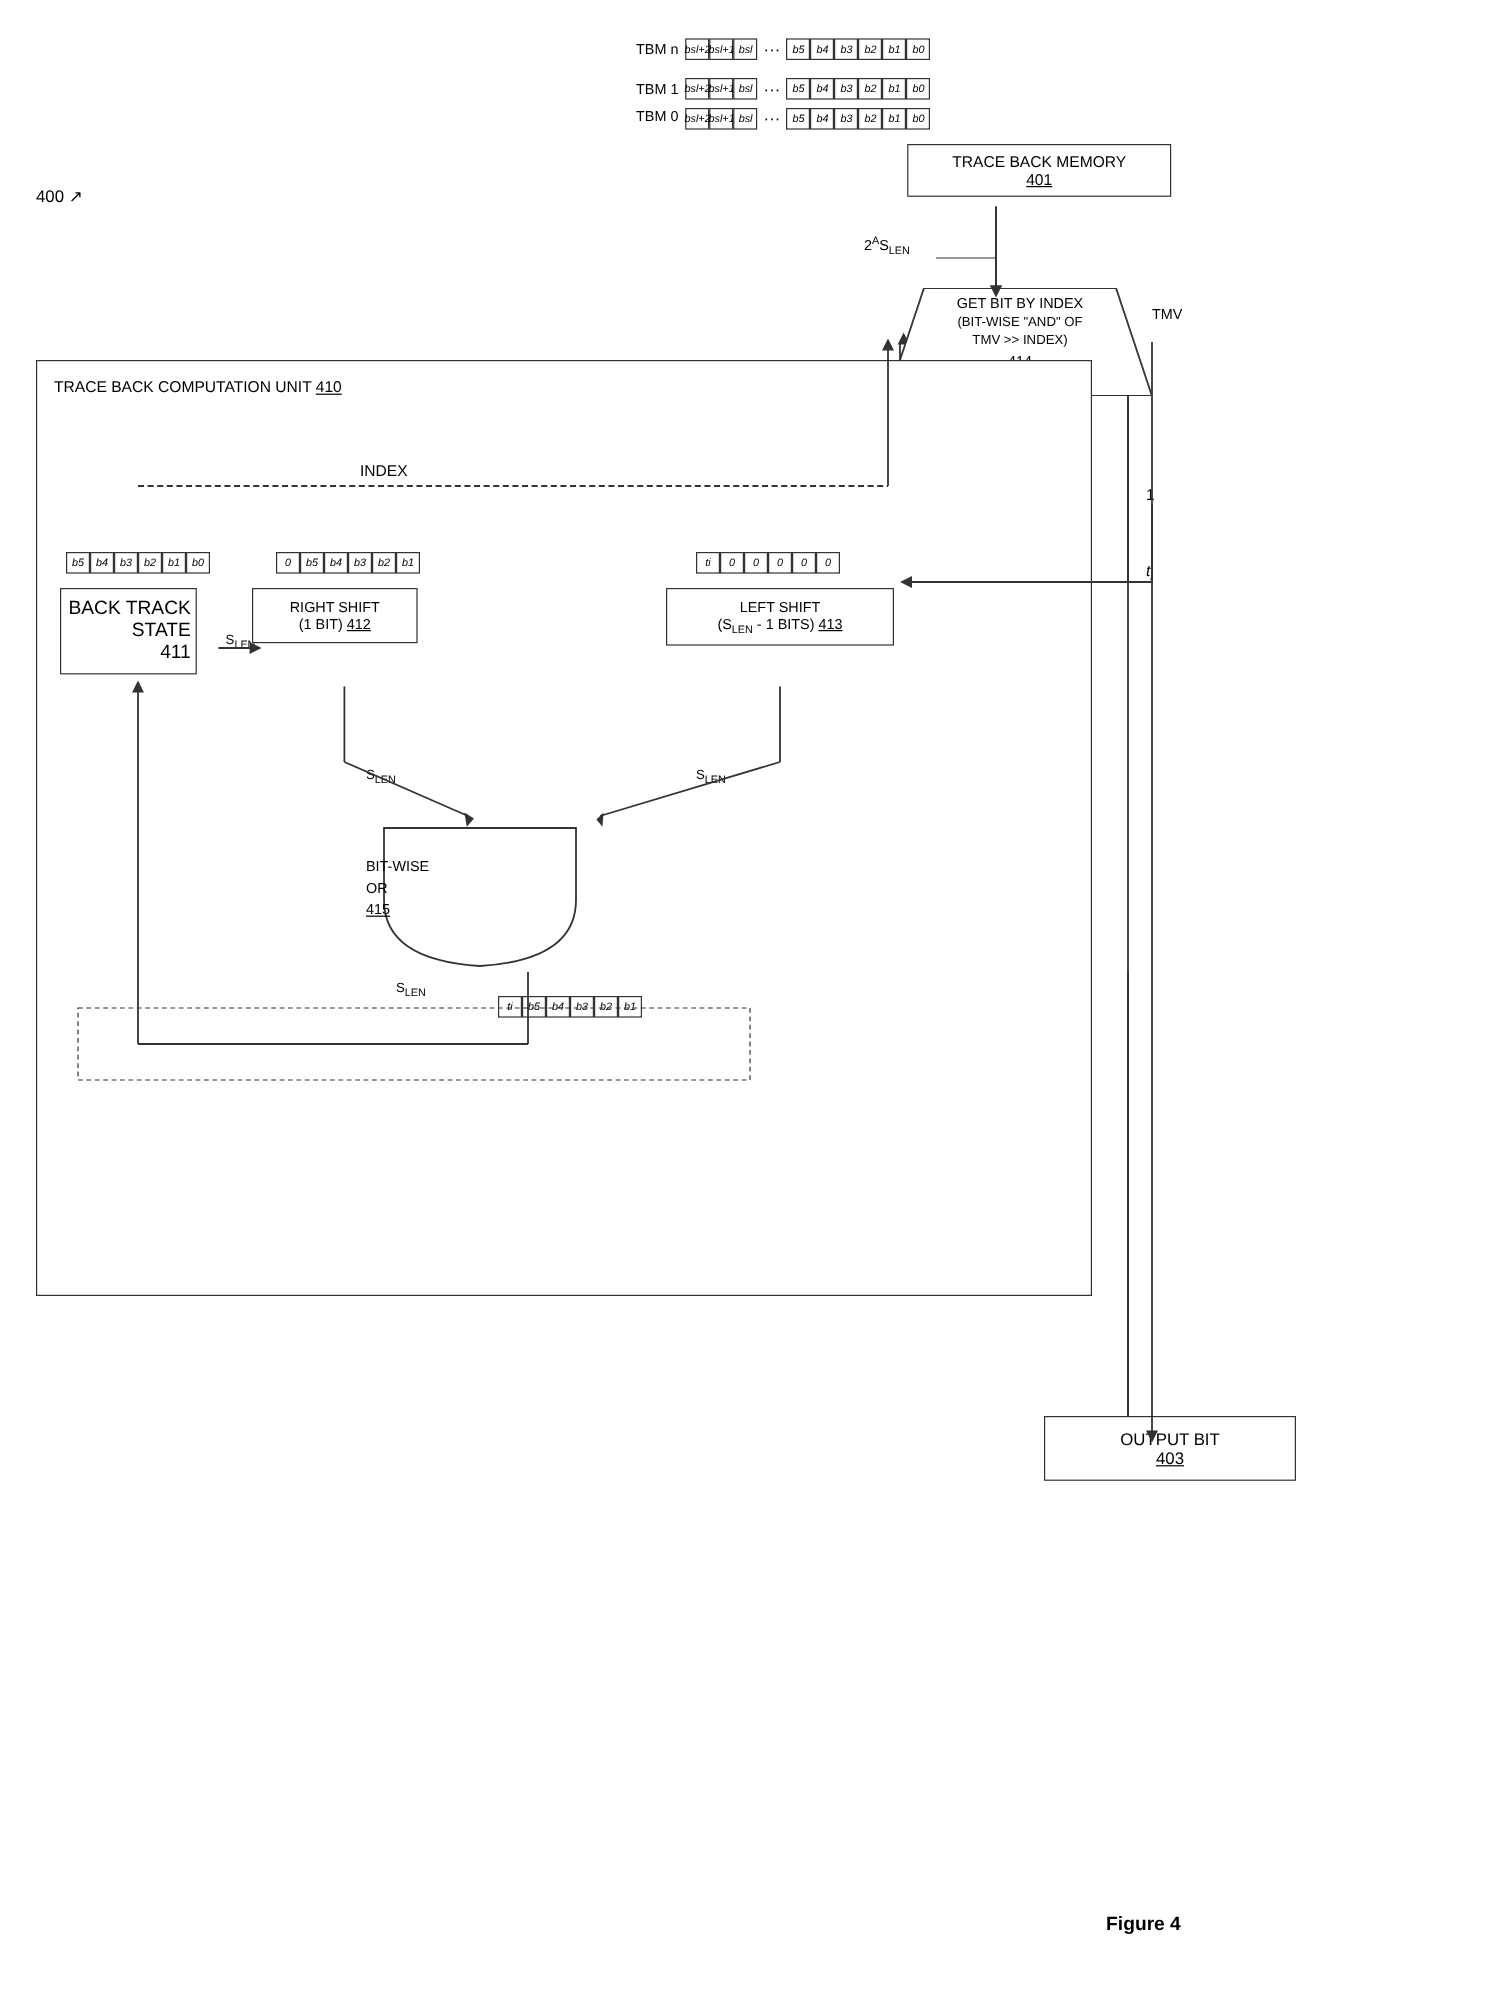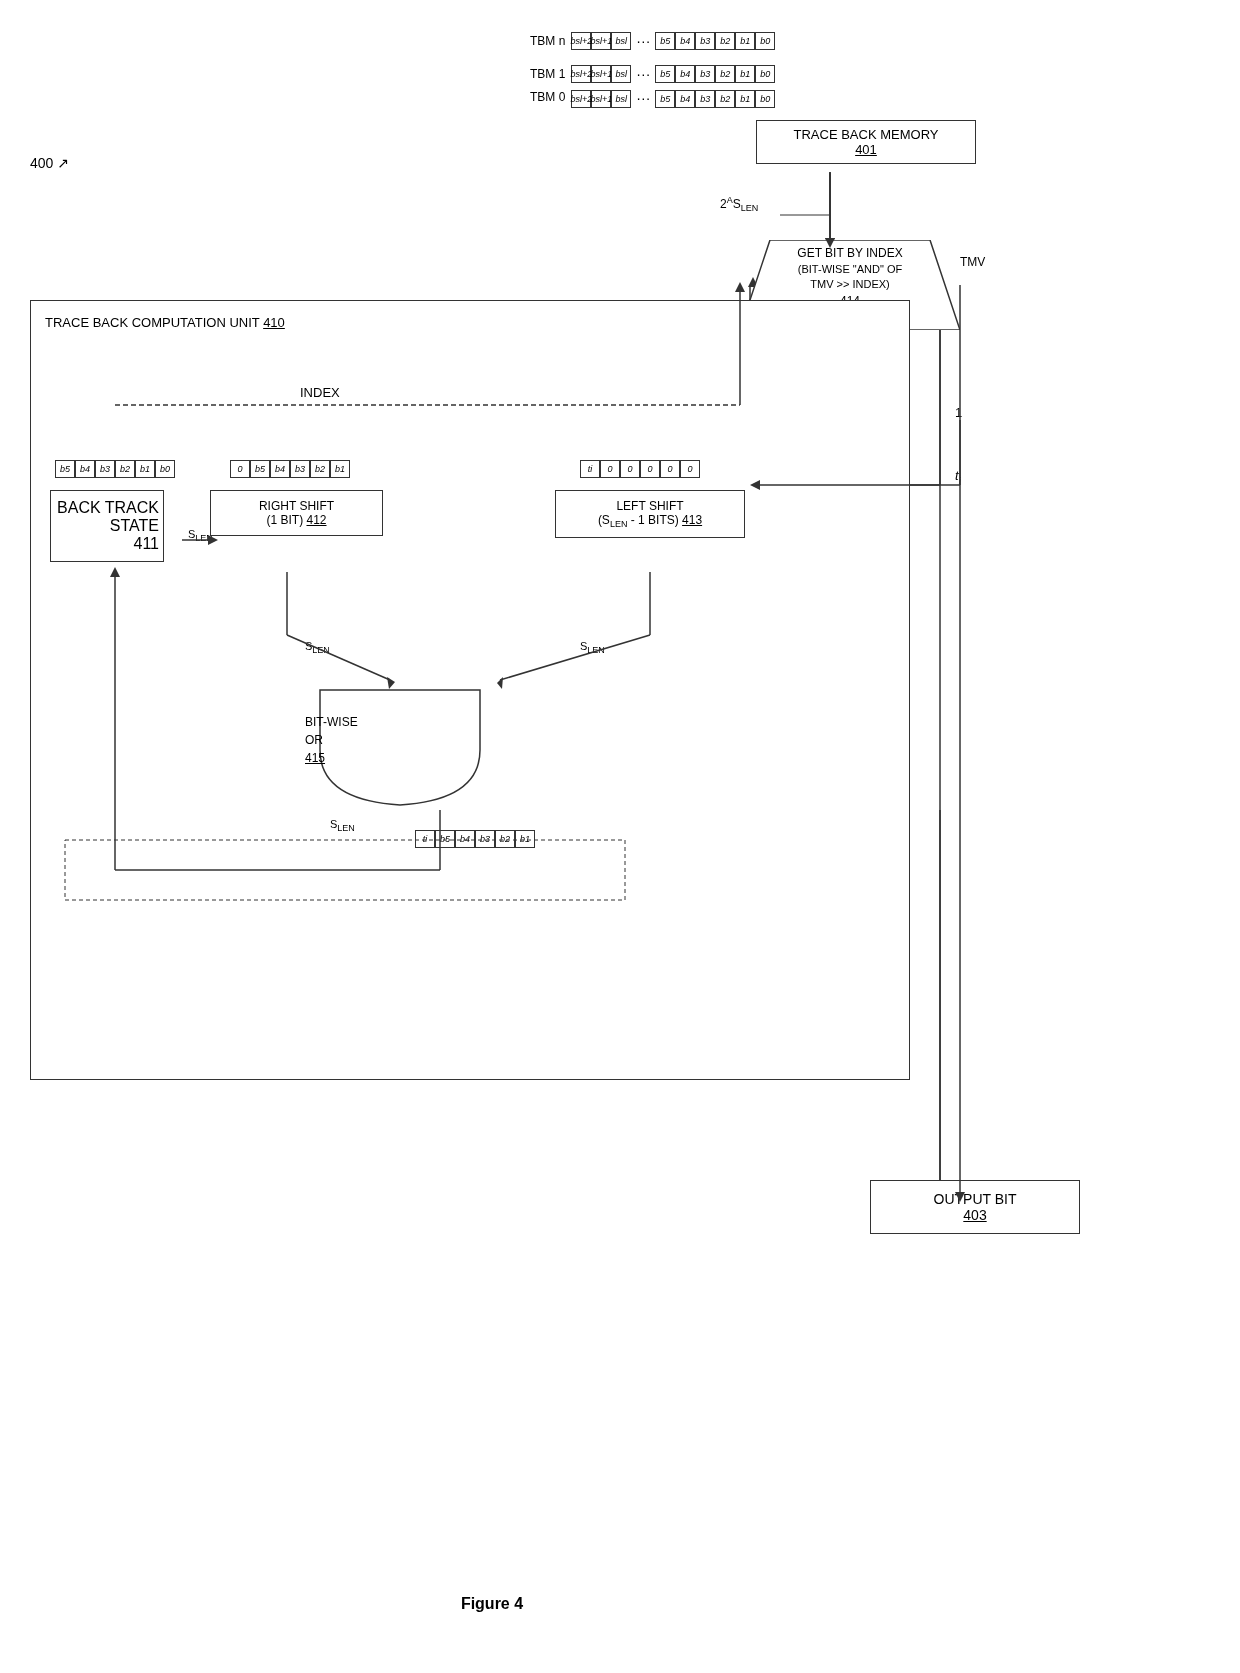--- a/index.html
+++ b/index.html
@@ -109,21 +109,21 @@
     
     .rs-cells {
       position: absolute;
       top: 460px;
       left: 230px;
     }
     .rs-box {
       position: absolute;
       top: 490px;
       left: 210px;
-      width: 173px;
+      width: 138px;
       border: 1.5px solid #333;
       text-align: center;
       padding: 8px 4px;
       font-size: 12px;
       background: #fff;
     }
     
     .ls-cells {
       position: absolute;
       top: 460px;
@@ -173,21 +173,21 @@
       padding: 10px 4px;
       font-size: 14px;
       background: #fff;
     }
     
     .figure-caption {
       position: absolute;
       bottom: 60px;
       left: 0;
       width: 984px;
-      text-align: center;
+      text-align: right;
       font-size: 16px;
       font-weight: bold;
     }
     
     sup { font-size: 9px; }
     sub { font-size: 9px; }
   </style>
 </head>
 <body>
 

